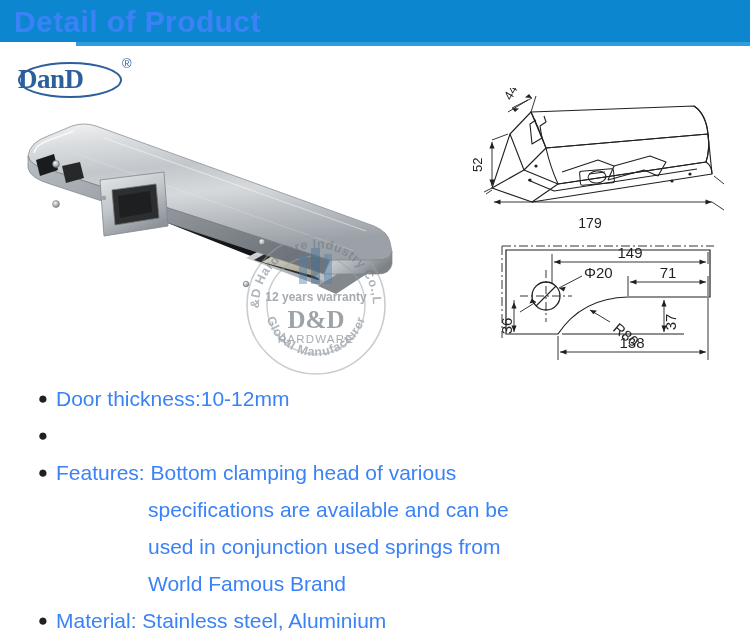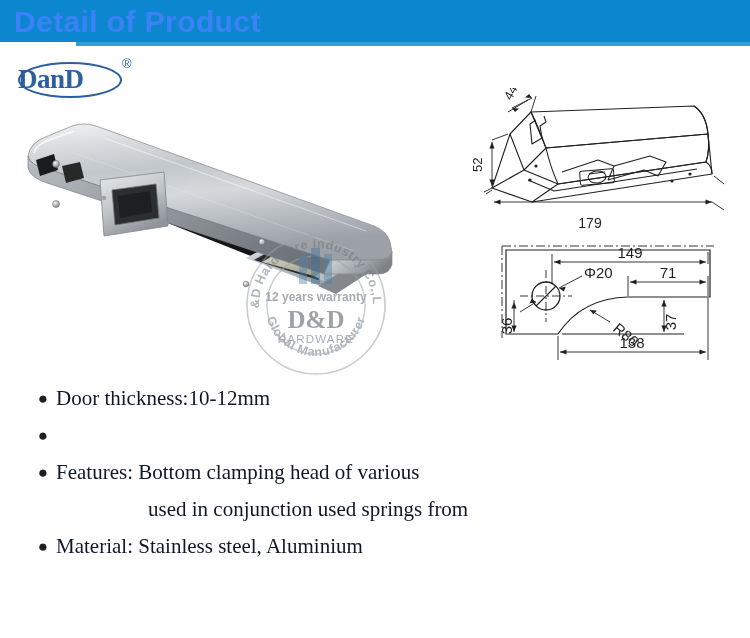--- a/index.html
+++ b/index.html
@@ -117,23 +117,22 @@
     width: 26px;
     flex: 0 0 26px;
     font-size: 17px;
     line-height: 37px;
     text-align: center;
     color: #231f20;
   }
   .spec-text {
     font-size: 21px;
     line-height: 37px;
-    color: #0f172a;
+    color: #3b82f6;
     white-space: nowrap;
-    font-family: Liberation Serif, serif;
   }
   .spec-cont .spec-bullet { visibility: hidden; }
   .spec-cont .spec-text { padding-left: 92px; }
 </style>
 </head>
 <body>
 
 <div id="header-bar"></div>
 <div id="header-underline"></div>
 <div id="header-title">Detail of Product</div>
@@ -410,19 +409,27 @@
   </div>
   <div class="spec-row">
     <span class="spec-bullet">●</span>
   </div>
   <div class="spec-row">
     <span class="spec-bullet">●</span>
     <span class="spec-text">Features: Bottom clamping head of various</span>
   </div>
   <div class="spec-row spec-cont">
     <span class="spec-bullet">●</span>
+    <span class="spec-text">specifications are available and can be</span>
+  </div>
+  <div class="spec-row spec-cont">
+    <span class="spec-bullet">●</span>
     <span class="spec-text">used in conjunction used springs from</span>
   </div>
+  <div class="spec-row spec-cont">
+    <span class="spec-bullet">●</span>
+    <span class="spec-text">World Famous Brand</span>
+  </div>
   <div class="spec-row">
     <span class="spec-bullet">●</span>
     <span class="spec-text">Material: Stainless steel, Aluminium</span>
   </div>
 </div>
 
 </body></html>

